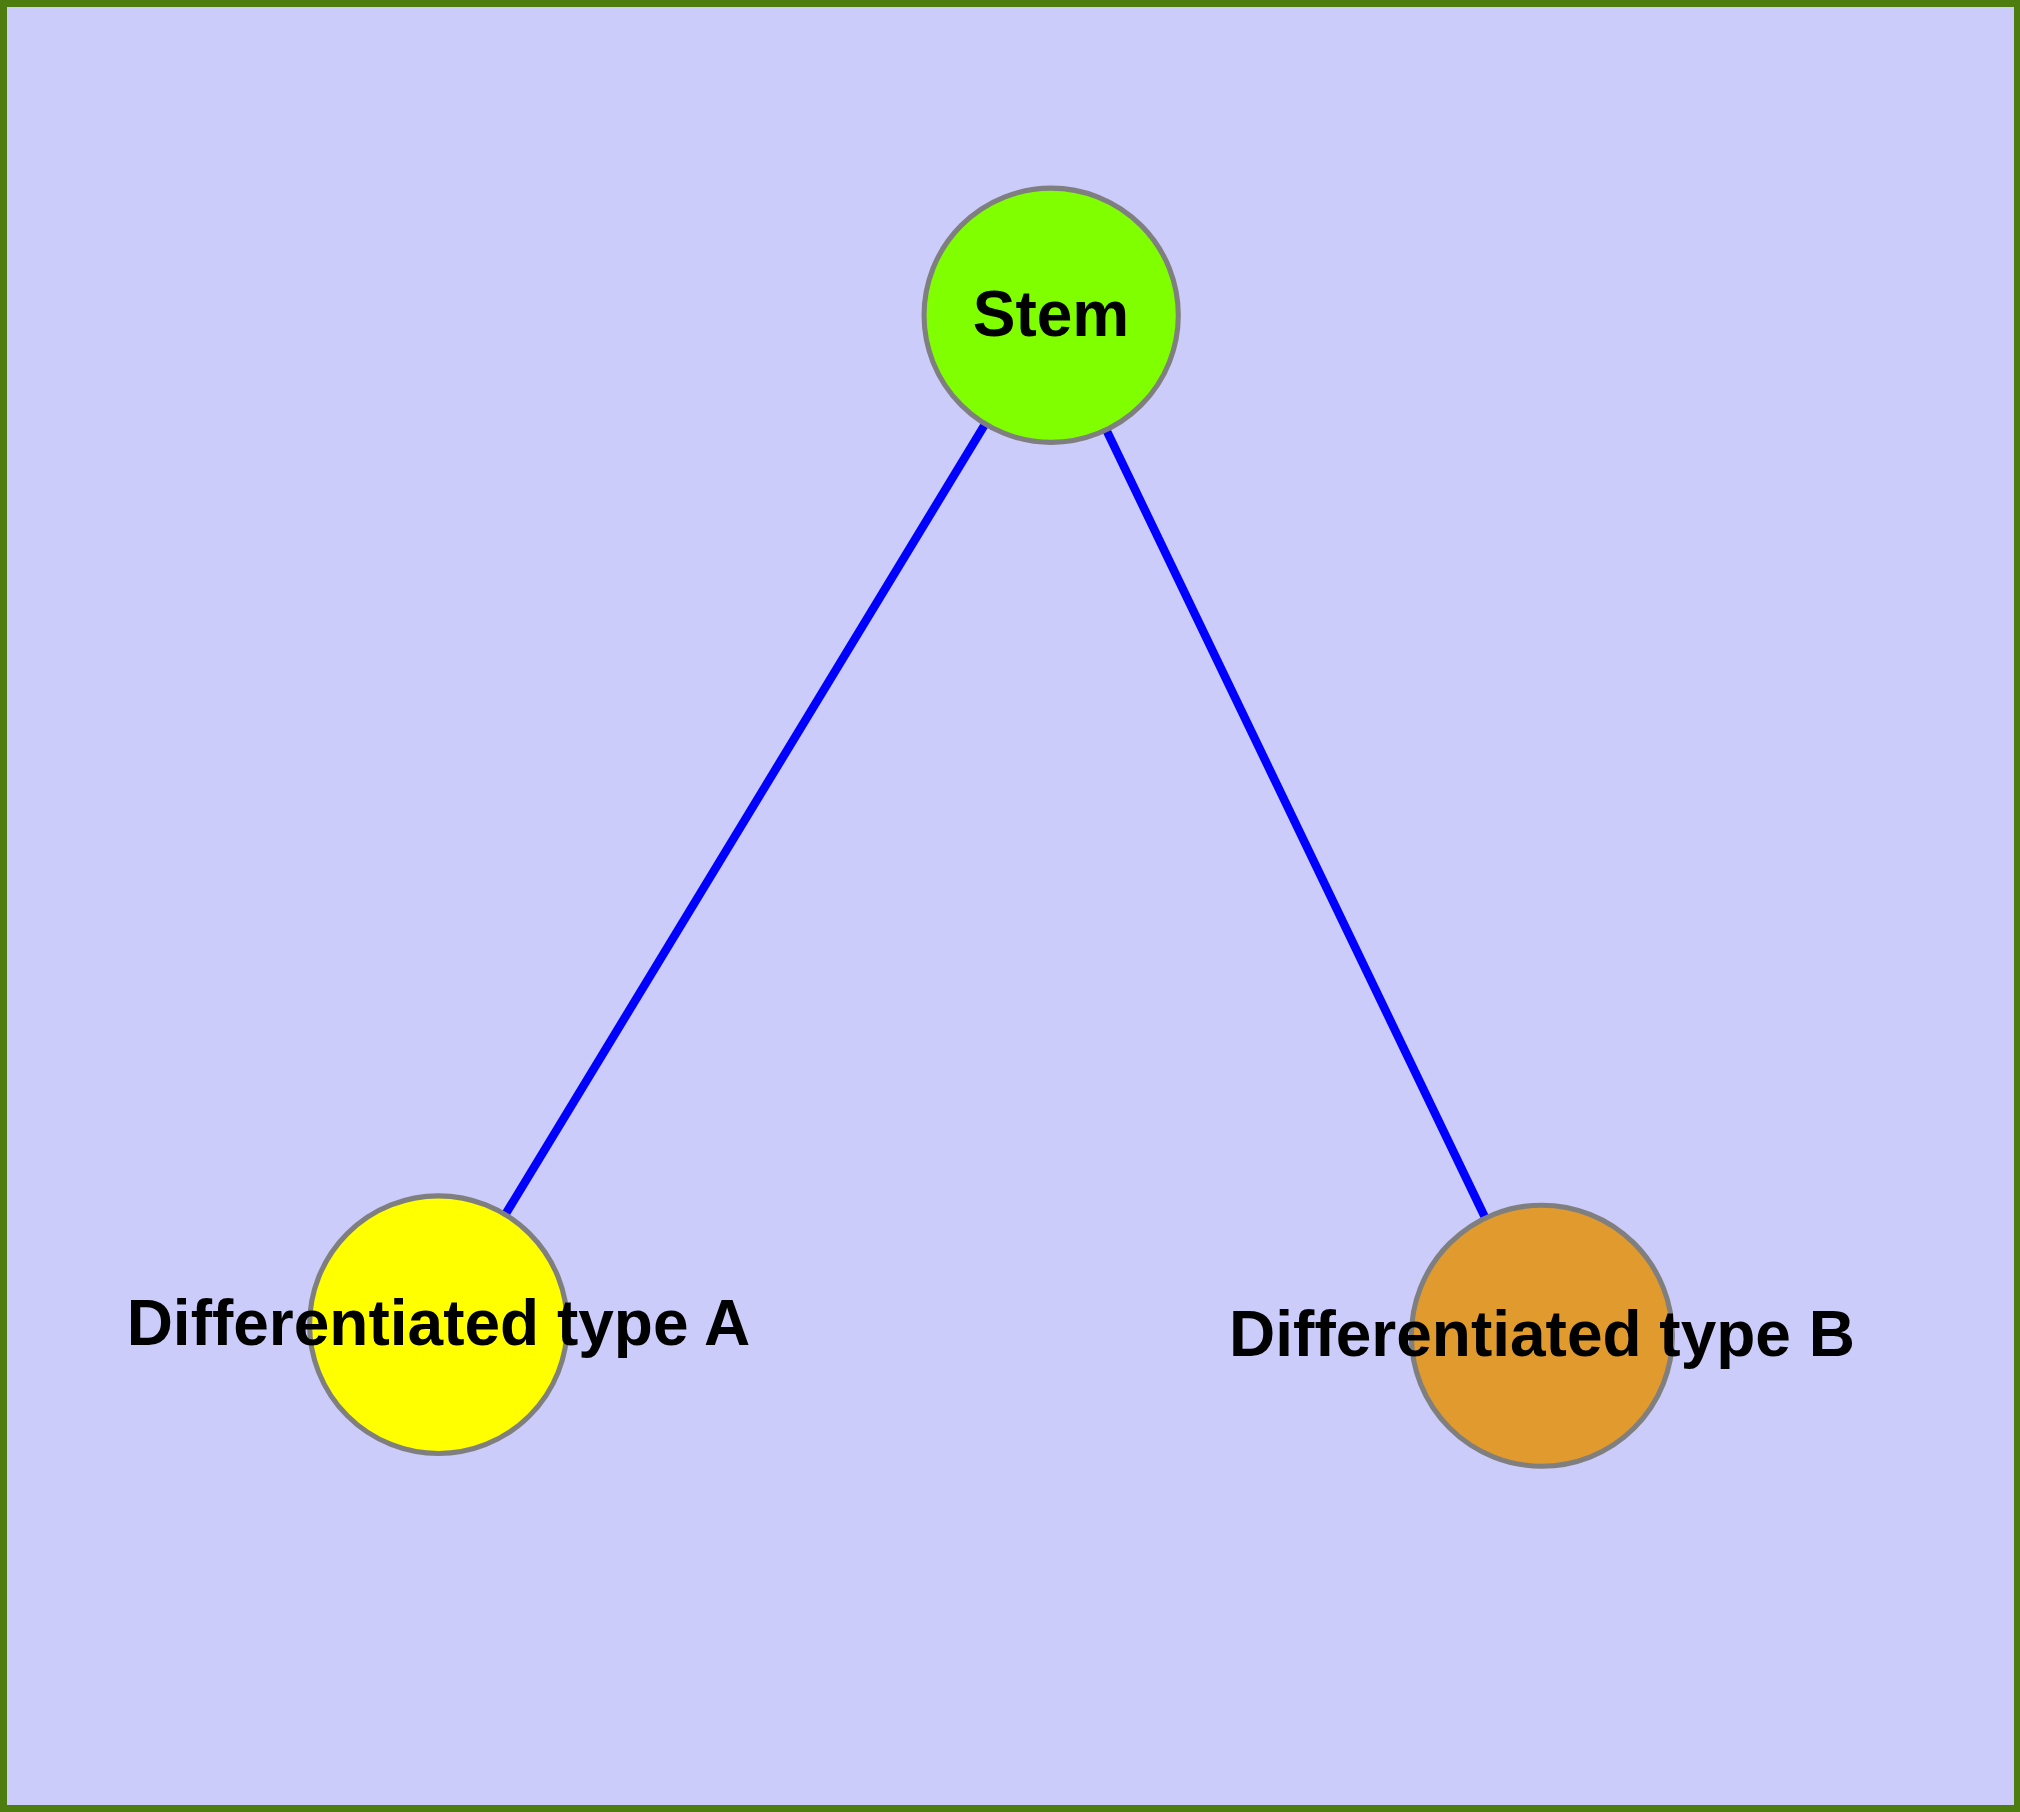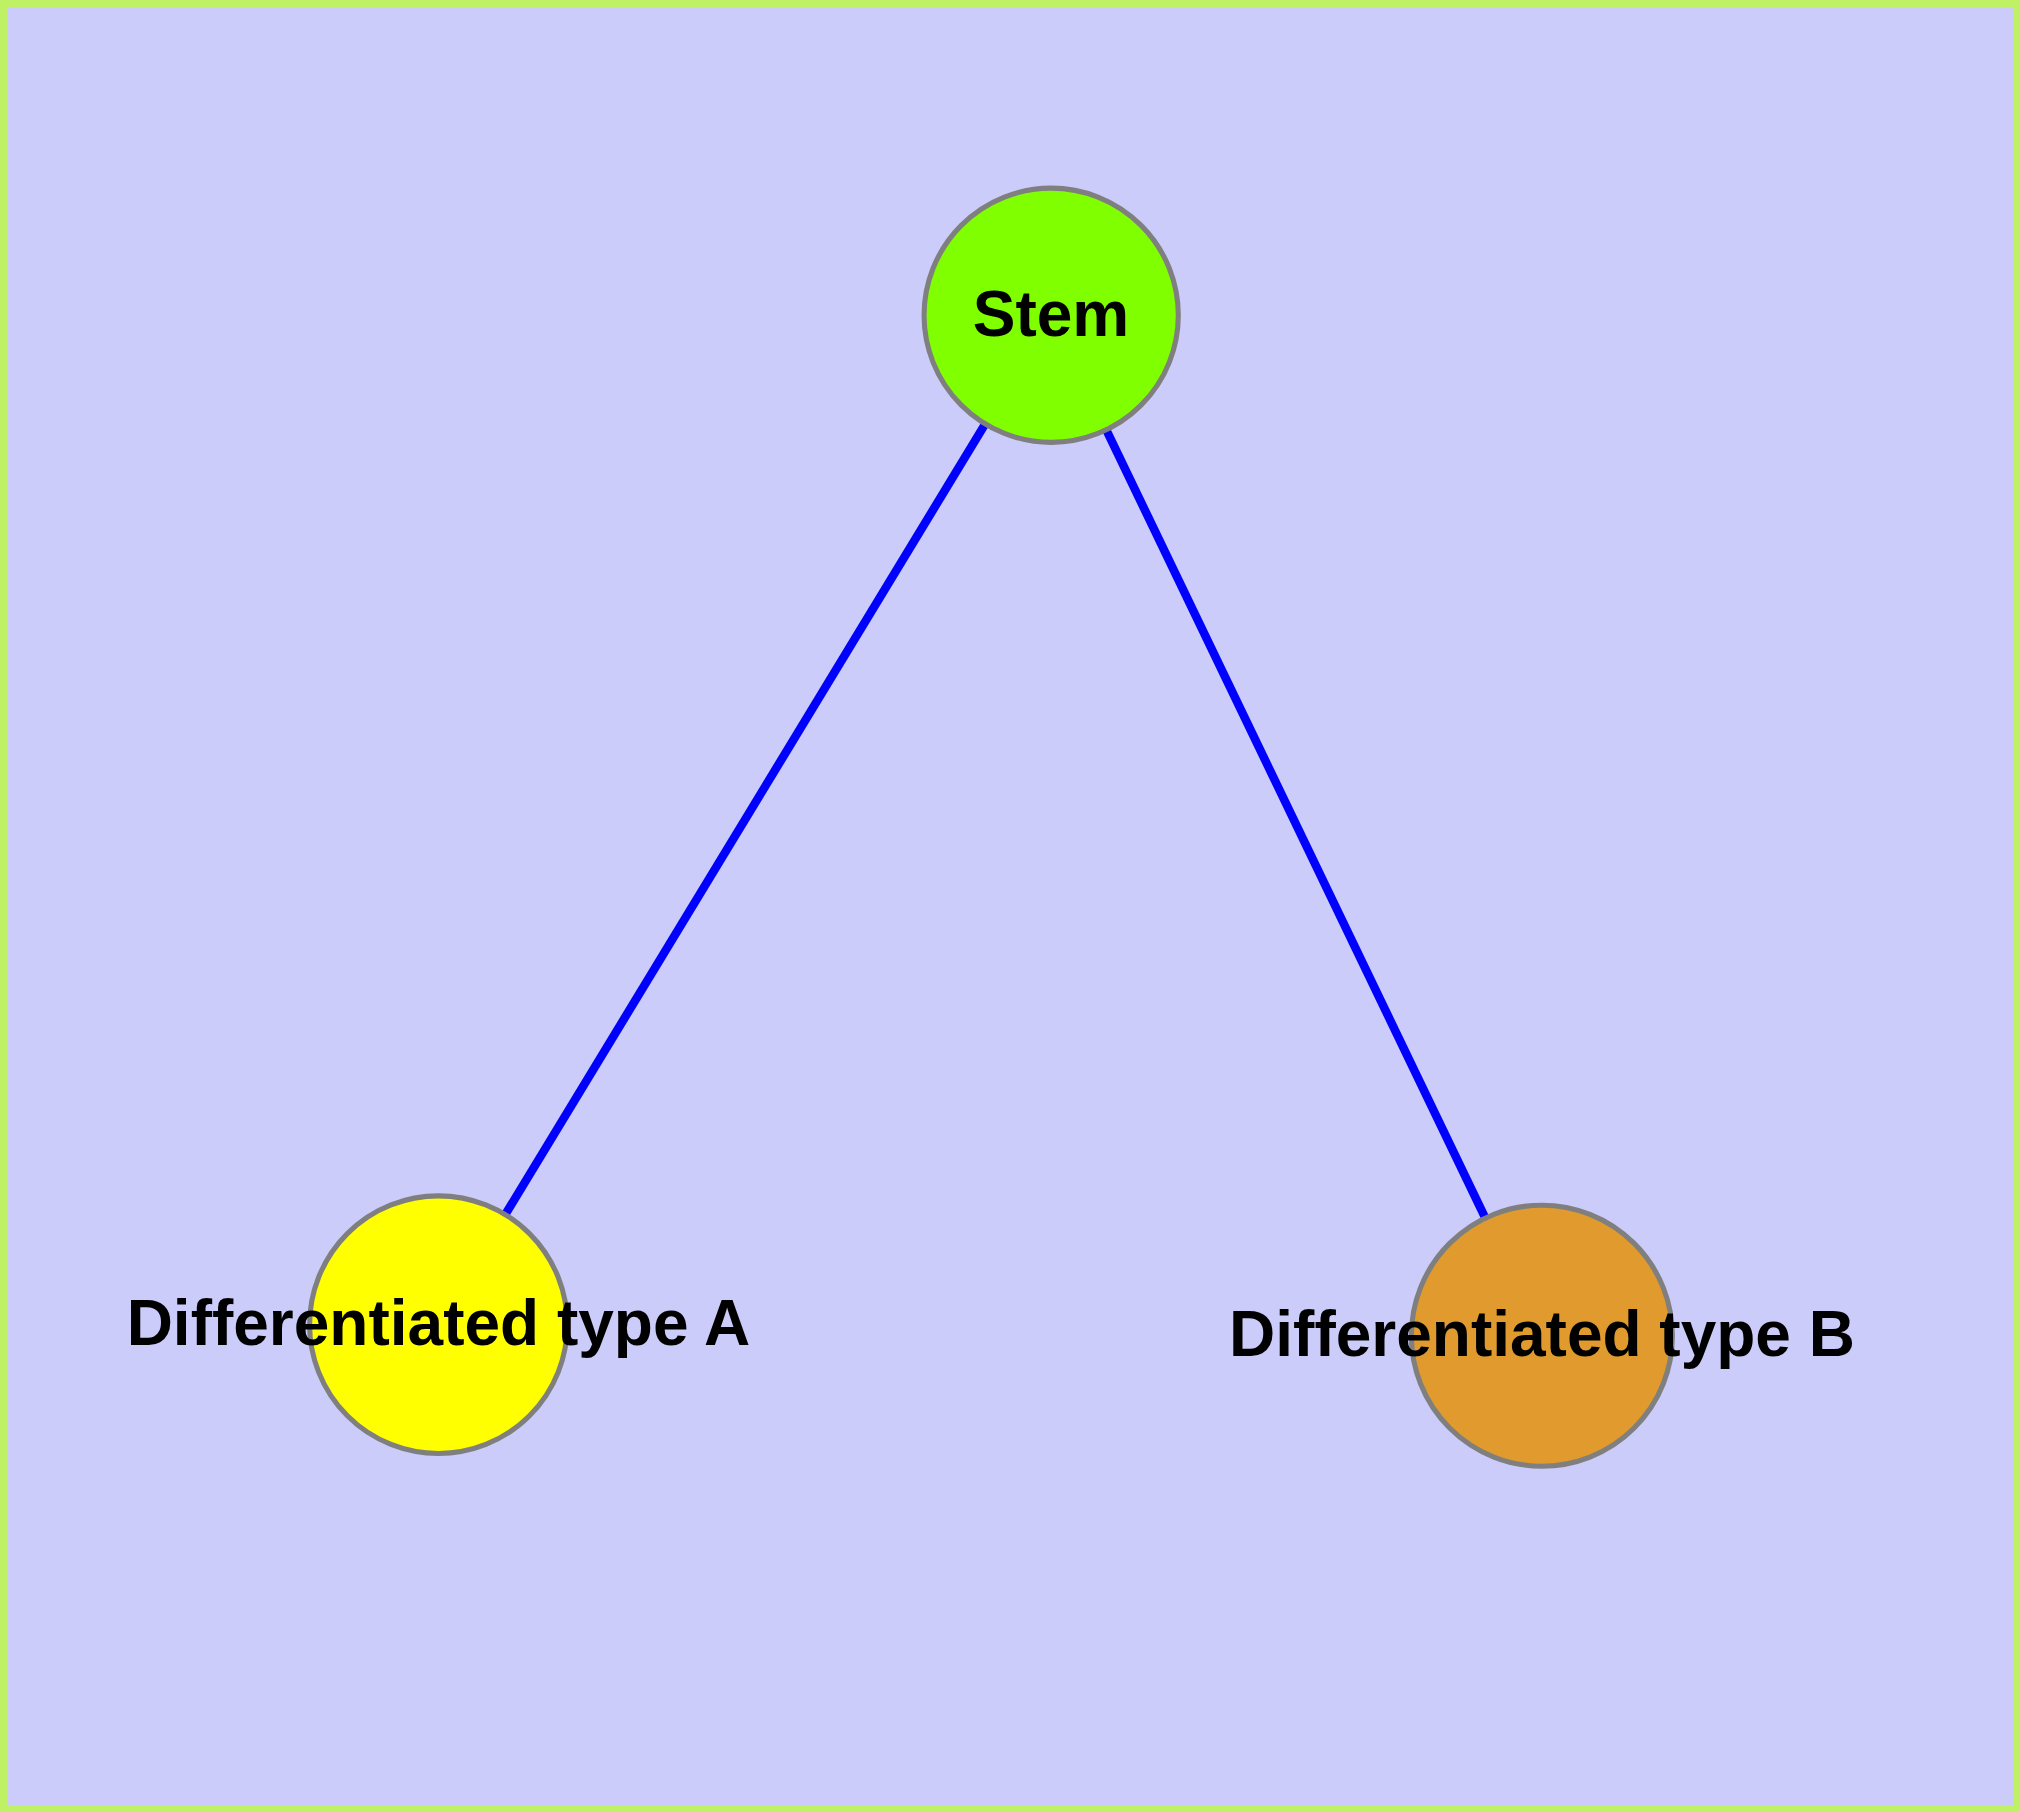--- a/index.html
+++ b/index.html
@@ -4,21 +4,21 @@
 <style>
   html, body {
     margin: 0;
     padding: 0;
     background: #ffffff;
   }
   #canvas {
     position: relative;
     width: 2021px;
     height: 1812px;
-    background: #bef264;
+    background: #4d7c0f;
     overflow: hidden;
     font-family: "Liberation Sans", sans-serif;
   }
   #plot-area {
     position: absolute;
     left: 6.8px;
     top: 6.8px;
     width: 2007px;
     height: 1798px;
     background: #ccccfa;

